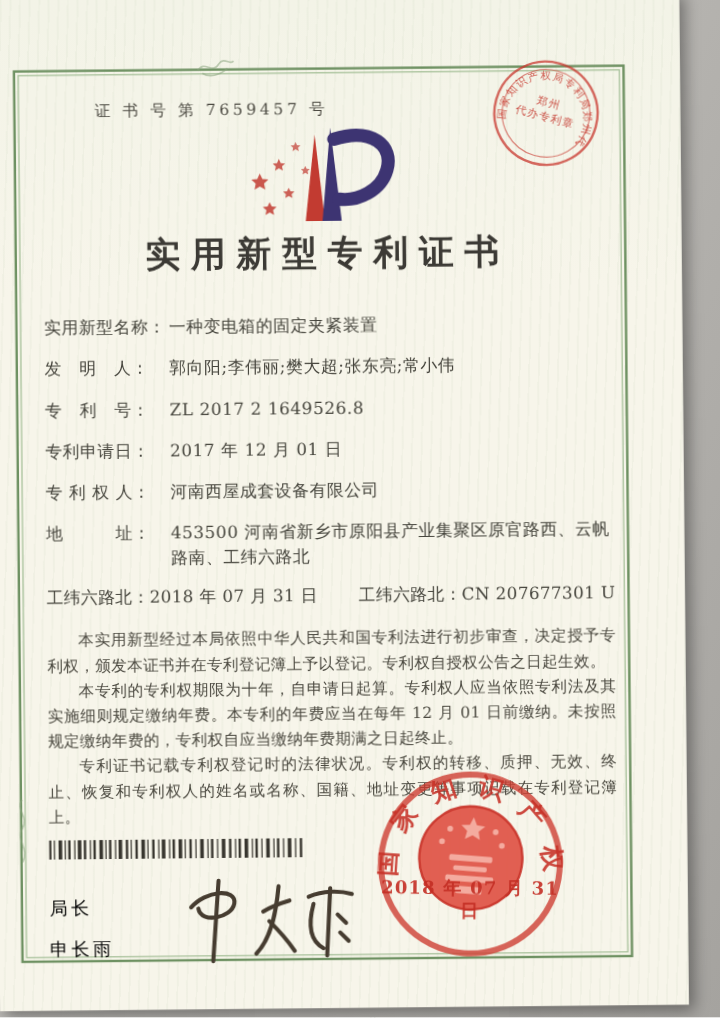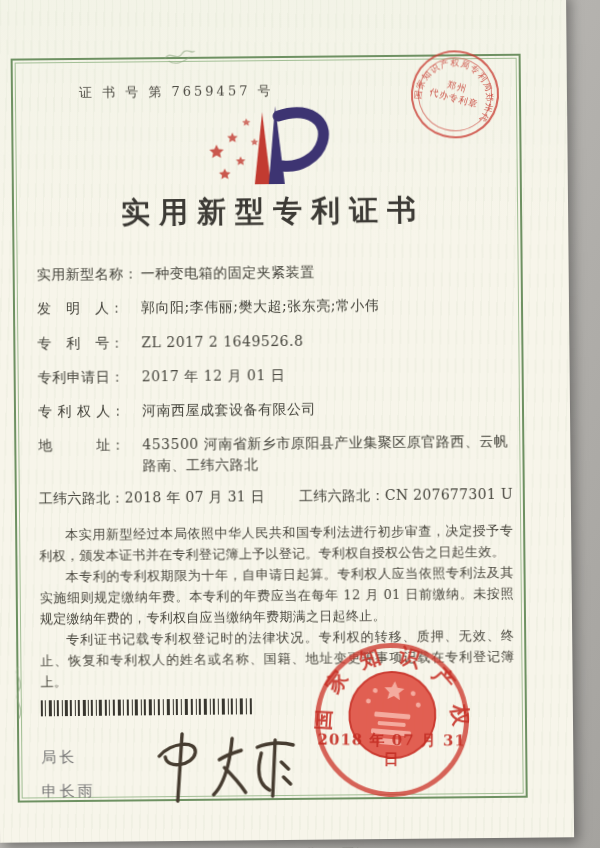--- a/index.html
+++ b/index.html
@@ -26,21 +26,21 @@
   .field-row{display:flex;margin-bottom:14px;line-height:1.45;letter-spacing:.5px;}
   .field-label{flex:0 0 104px;white-space:nowrap;}
   .field-value{flex:1;}
   .grant-row{display:flex;justify-content:space-between;font-size:14px;
     color:#45443c;margin-top:2px;letter-spacing:.3px;}
   .paras{margin-top:16px;font-size:13px;line-height:21px;color:#4a483f;
     text-align:justify;letter-spacing:.3px;}
   .paras p{margin:0;text-indent:2em;}
   .barcode{margin-top:8px;}
   .sig-block{display:flex;margin-top:24px;align-items:flex-start;}
-  .issuer{font-size:15px;letter-spacing:3px;color:#737373;line-height:34px;}
+  .issuer{font-size:15px;letter-spacing:3px;color:#000000;line-height:34px;}
   .signature{margin-left:36px;margin-top:-10px;}
   .footer{position:absolute;left:0;top:768px;width:520px;text-align:center;
     font-size:11px;letter-spacing:3px;color:#5a584f;}
   
   .seal{position:absolute;left:316px;top:650px;width:154px;height:154px;transform:rotate(5deg);}
   .seal-ring{position:absolute;inset:0;border-radius:50%;
     border:5px solid rgba(205,58,46,.78);}
   .seal-date{position:absolute;left:4px;top:88px;width:150px;text-align:center;
     font-size:15px;font-weight:700;color:rgba(195,45,35,.9);letter-spacing:1px;
     transform:rotate(-4deg);font-family:"DejaVu Serif","Liberation Serif",serif;}

